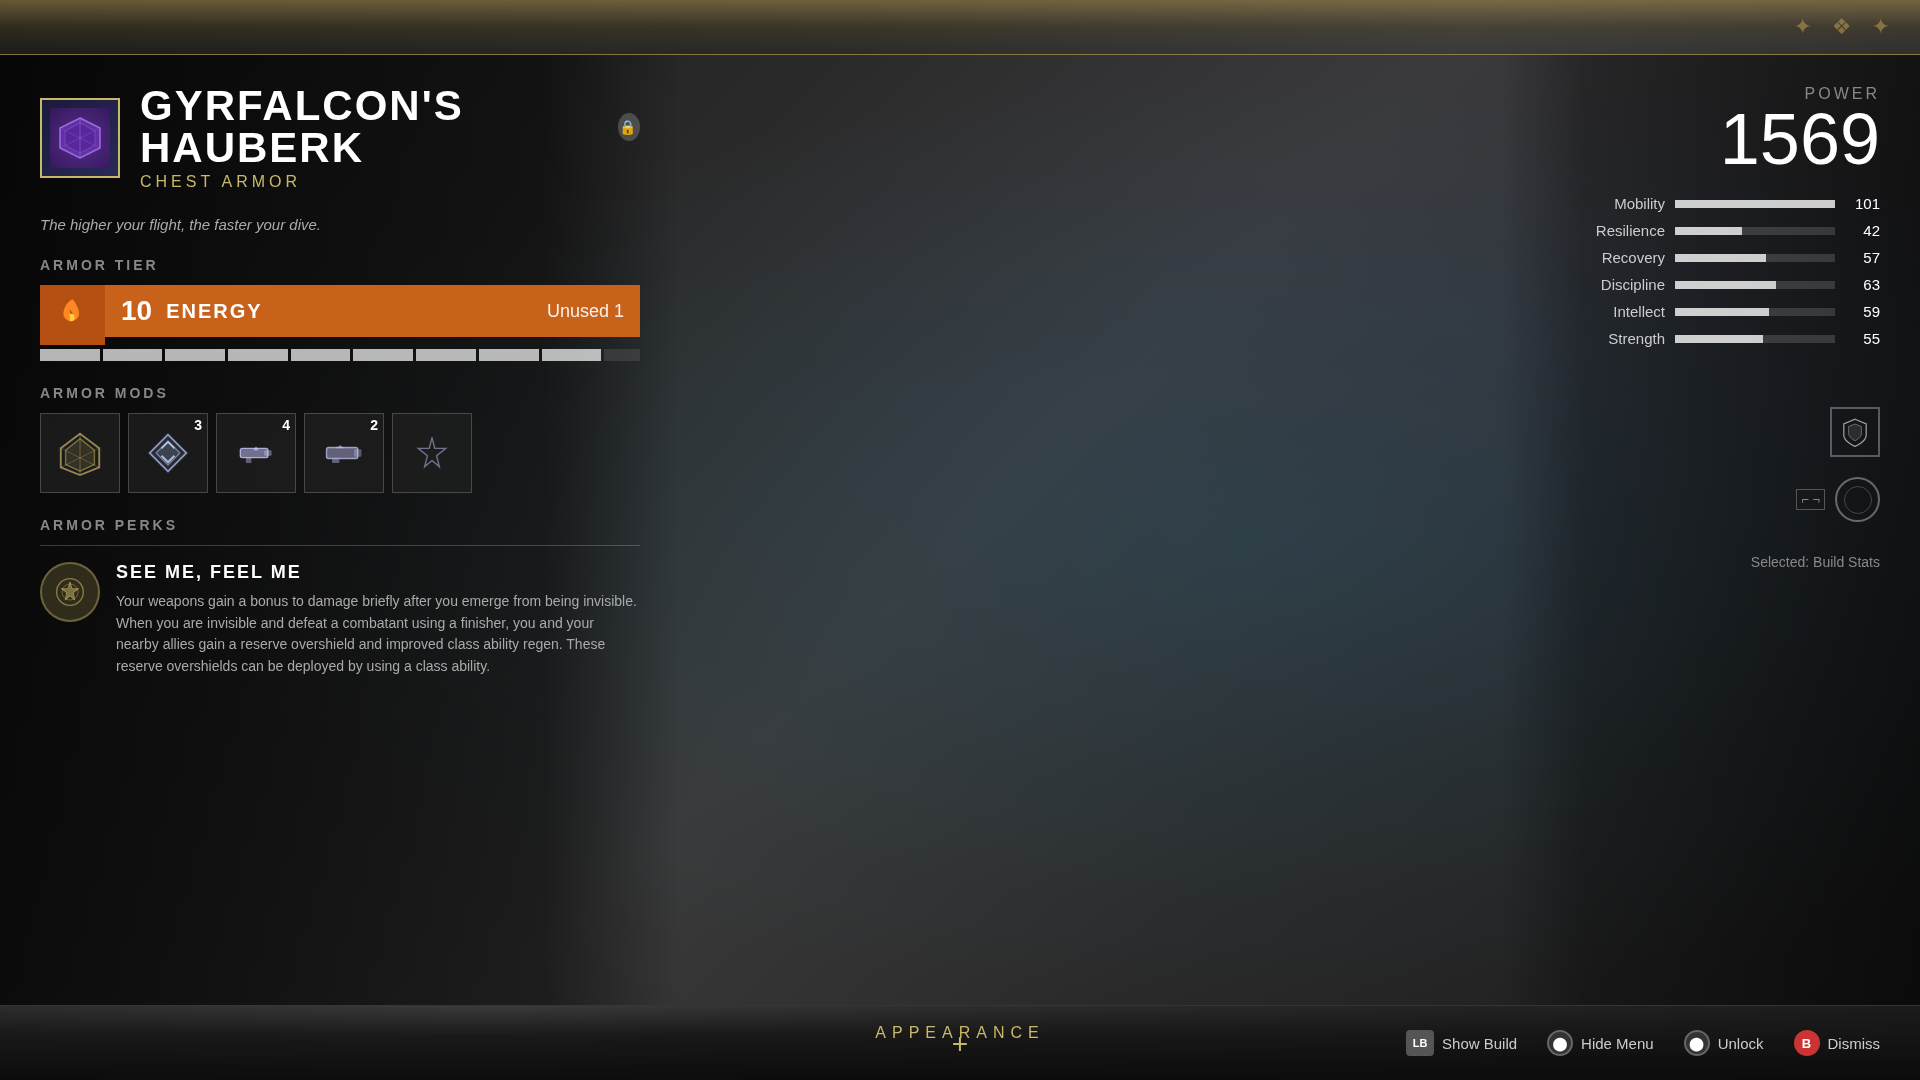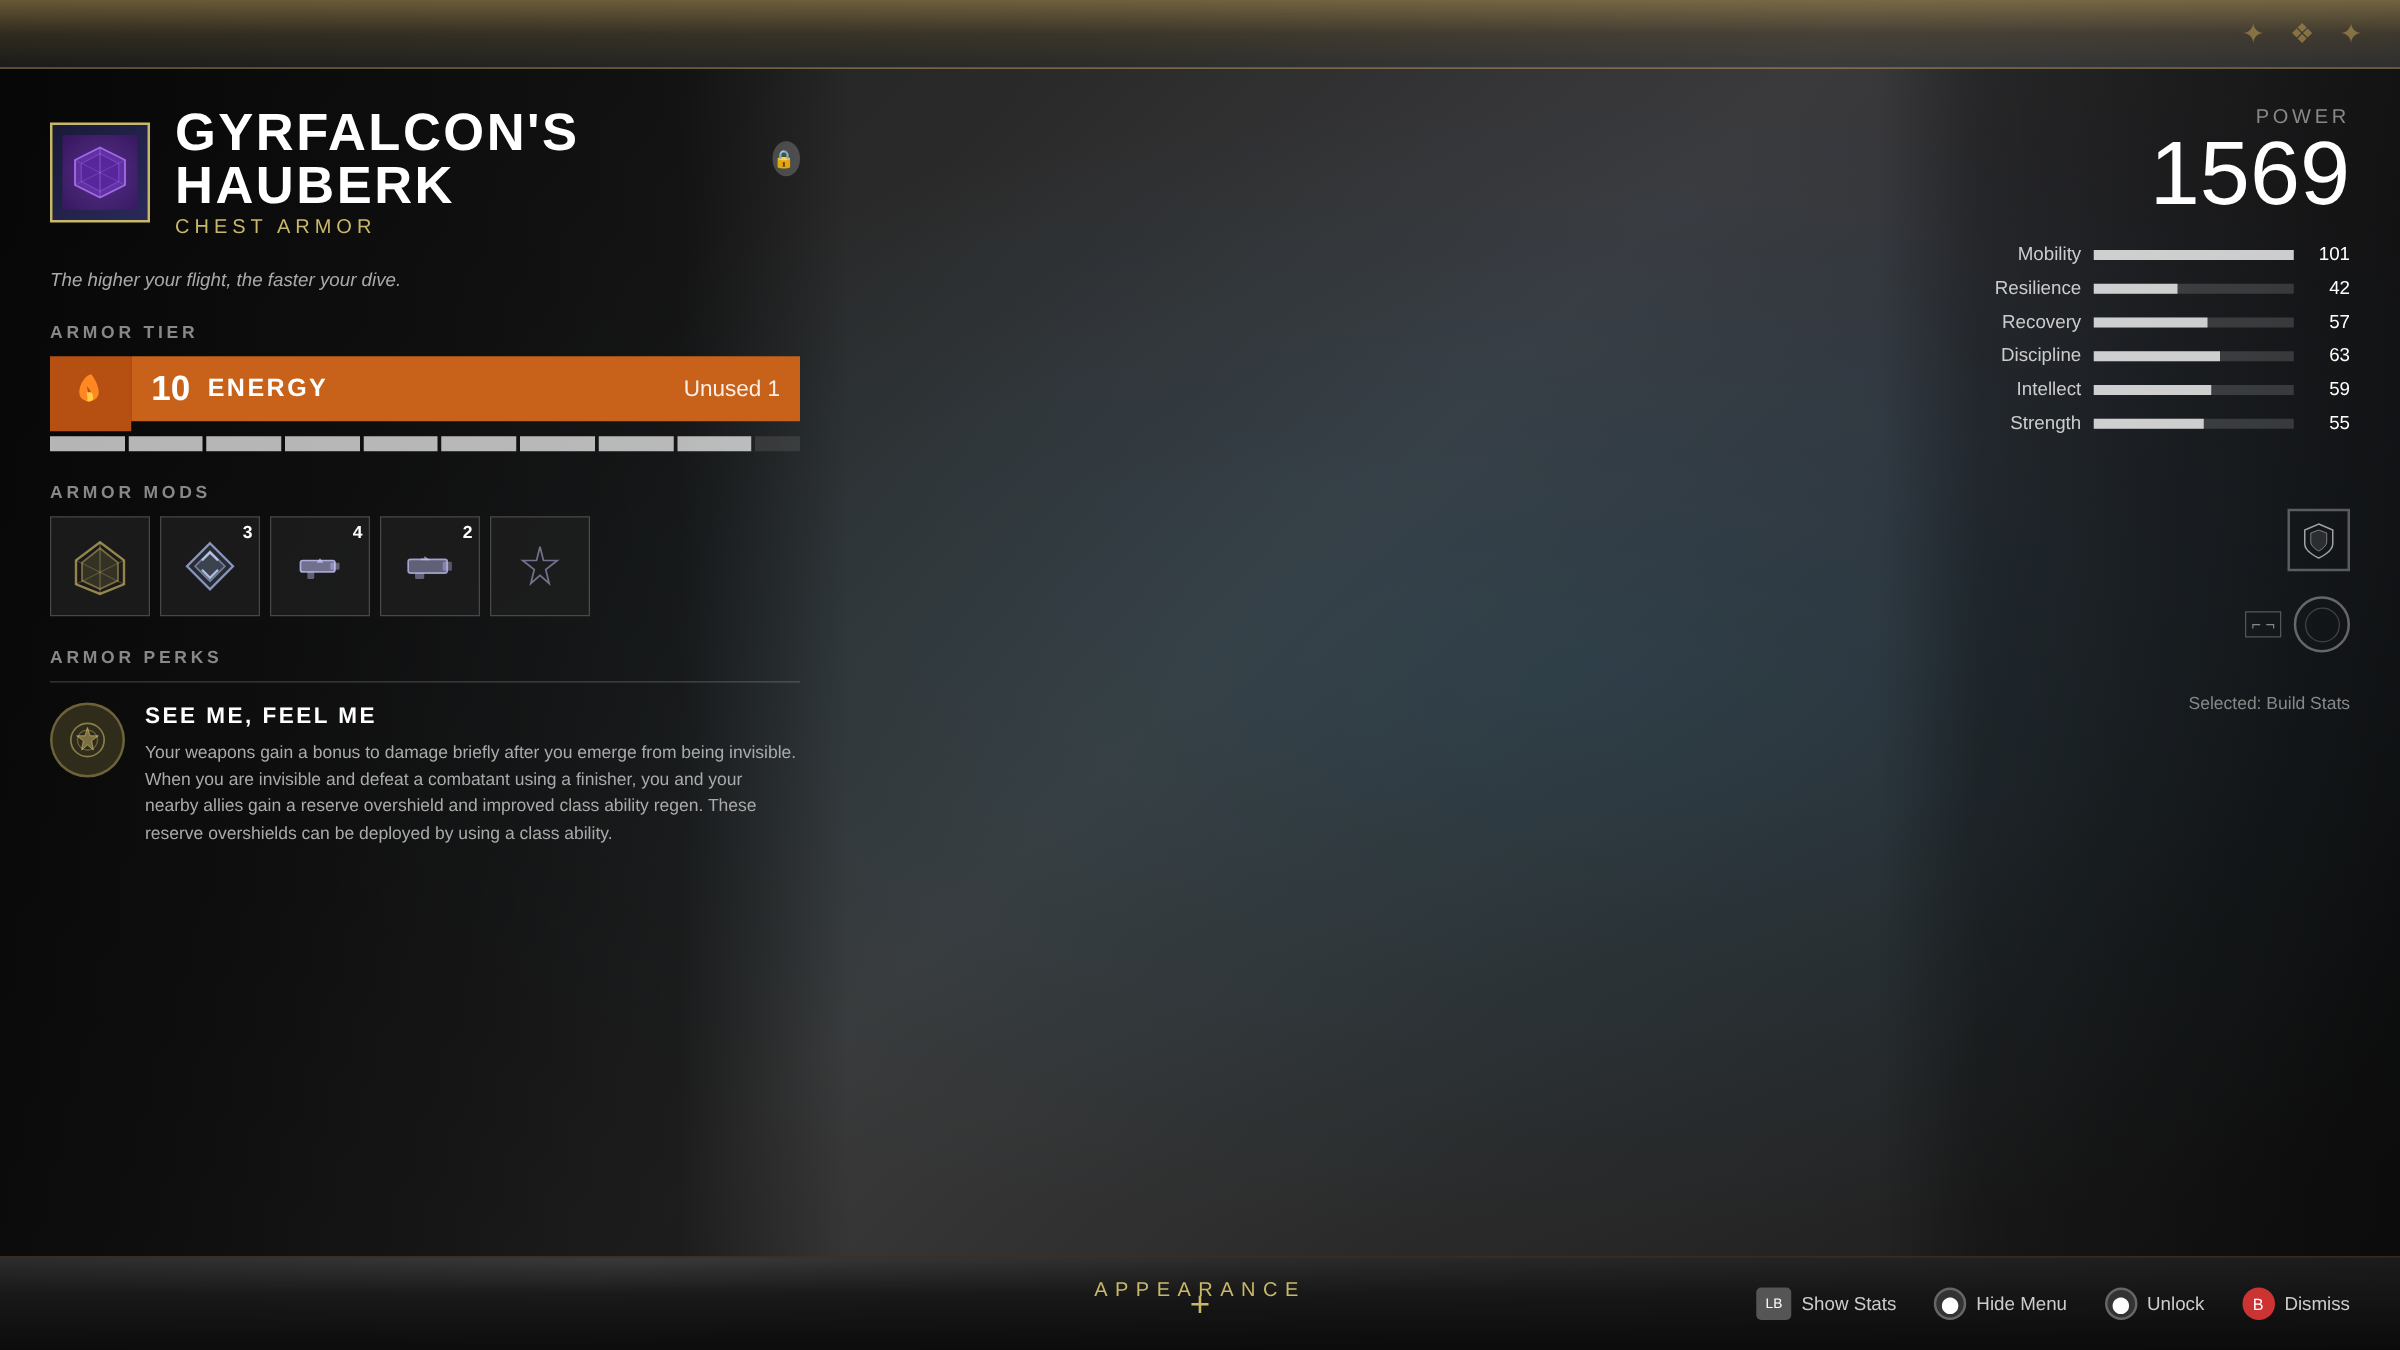--- a/index.html
+++ b/index.html
@@ -81,21 +81,21 @@
       color: #cccccc;
     }
 
     .btn-icon {
       display: inline-flex;
       align-items: center;
       justify-content: center;
       width: 26px;
       height: 26px;
       border-radius: 50%;
-      font-weight: normal;
+      font-weight: bold;
       font-size: 13px;
     }
 
     .btn-lb { background: #555; color: #fff; font-size: 11px; border-radius: 4px; width: 28px; }
     .btn-circle-dark { background: #333; border: 2px solid #666; color: #fff; }
     .btn-circle-b { background: #cc3333; color: #fff; }
 
     
     .plus-icon {
       position: absolute;
@@ -683,21 +683,21 @@
   <div style="flex:1;"></div>
 
   <div style="position:absolute; bottom:38px; left:50%; transform:translateX(-50%); display:flex; flex-direction:column; align-items:flex-start;">
     <div class="appearance-label">APPEARANCE</div>
   </div>
 
   <div class="bottom-actions">
 
     <div class="bottom-action">
       <span class="btn-icon btn-lb">LB</span>
-      <span>Show Stats</span>
+      <span>Show Build</span>
     </div>
 
     <div class="bottom-action">
       <span class="btn-icon btn-circle-dark">⬤</span>
       <span>Hide Menu</span>
     </div>
 
     <div class="bottom-action">
       <span class="btn-icon btn-circle-dark">⬤</span>
       <span>Unlock</span>

